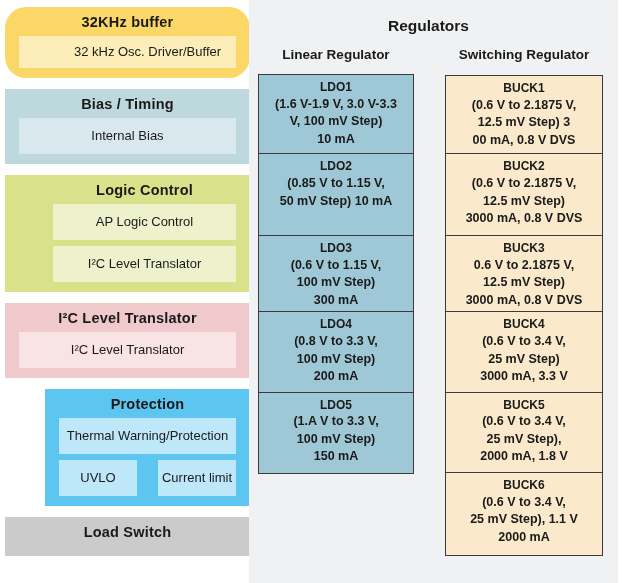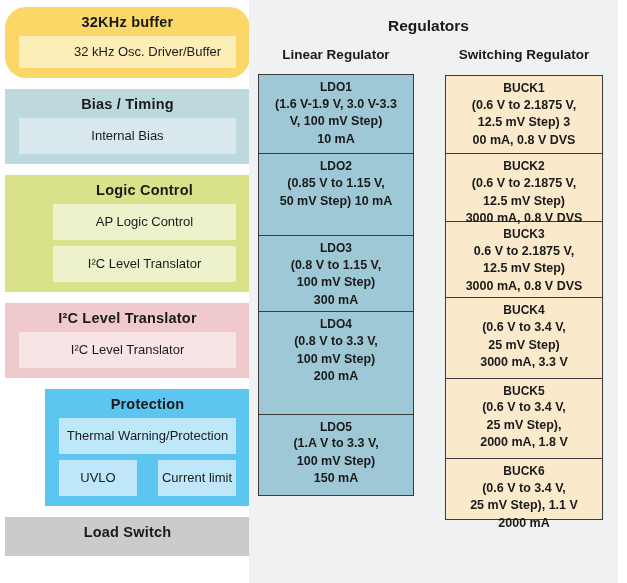--- a/index.html
+++ b/index.html
@@ -98,46 +98,46 @@
       <div>V, 100 mV Step)</div>
       <div>10 mA</div>
     </div>
     <div class="reg-box" style="height:83px">
       <div class="reg-name">LDO2</div>
       <div>(0.85 V to 1.15 V,</div>
       <div>50 mV Step) 10 mA</div>
     </div>
     <div class="reg-box" style="height:78px">
       <div class="reg-name">LDO3</div>
-      <div>(0.8 V to 1.15 V,</div>
+      <div>(0.6 V to 1.15 V,</div>
       <div>100 mV Step)</div>
       <div>300 mA</div>
     </div>
-    <div class="reg-box" style="height:104px">
+    <div class="reg-box" style="height:82px">
       <div class="reg-name">LDO4</div>
       <div>(0.8 V to 3.3 V,</div>
       <div>100 mV Step)</div>
       <div>200 mA</div>
     </div>
     <div class="reg-box" style="height:82px">
       <div class="reg-name">LDO5</div>
       <div>(1.A V to 3.3 V,</div>
       <div>100 mV Step)</div>
       <div>150 mA</div>
     </div>
   </div>
 
   <div class="reg-col switching">
     <div class="reg-box" style="height:80px">
       <div class="reg-name">BUCK1</div>
       <div>(0.6 V to 2.1875 V,</div>
       <div>12.5 mV Step) 3</div>
       <div>00 mA, 0.8 V DVS</div>
     </div>
-    <div class="reg-box" style="height:69px">
+    <div class="reg-box" style="height:83px">
       <div class="reg-name">BUCK2</div>
       <div>(0.6 V to 2.1875 V,</div>
       <div>12.5 mV Step)</div>
       <div>3000 mA, 0.8 V DVS</div>
     </div>
     <div class="reg-box" style="height:78px">
       <div class="reg-name">BUCK3</div>
       <div>0.6 V to 2.1875 V,</div>
       <div>12.5 mV Step)</div>
       <div>3000 mA, 0.8 V DVS</div>
@@ -147,20 +147,20 @@
       <div>(0.6 V to 3.4 V,</div>
       <div>25 mV Step)</div>
       <div>3000 mA, 3.3 V</div>
     </div>
     <div class="reg-box" style="height:82px">
       <div class="reg-name">BUCK5</div>
       <div>(0.6 V to 3.4 V,</div>
       <div>25 mV Step),</div>
       <div>2000 mA, 1.8 V</div>
     </div>
-    <div class="reg-box" style="height:62px">
+    <div class="reg-box" style="height:84px">
       <div class="reg-name">BUCK6</div>
       <div>(0.6 V to 3.4 V,</div>
       <div>25 mV Step), 1.1 V</div>
       <div>2000 mA</div>
     </div>
   </div>
 </div>
 
 </body></html>

